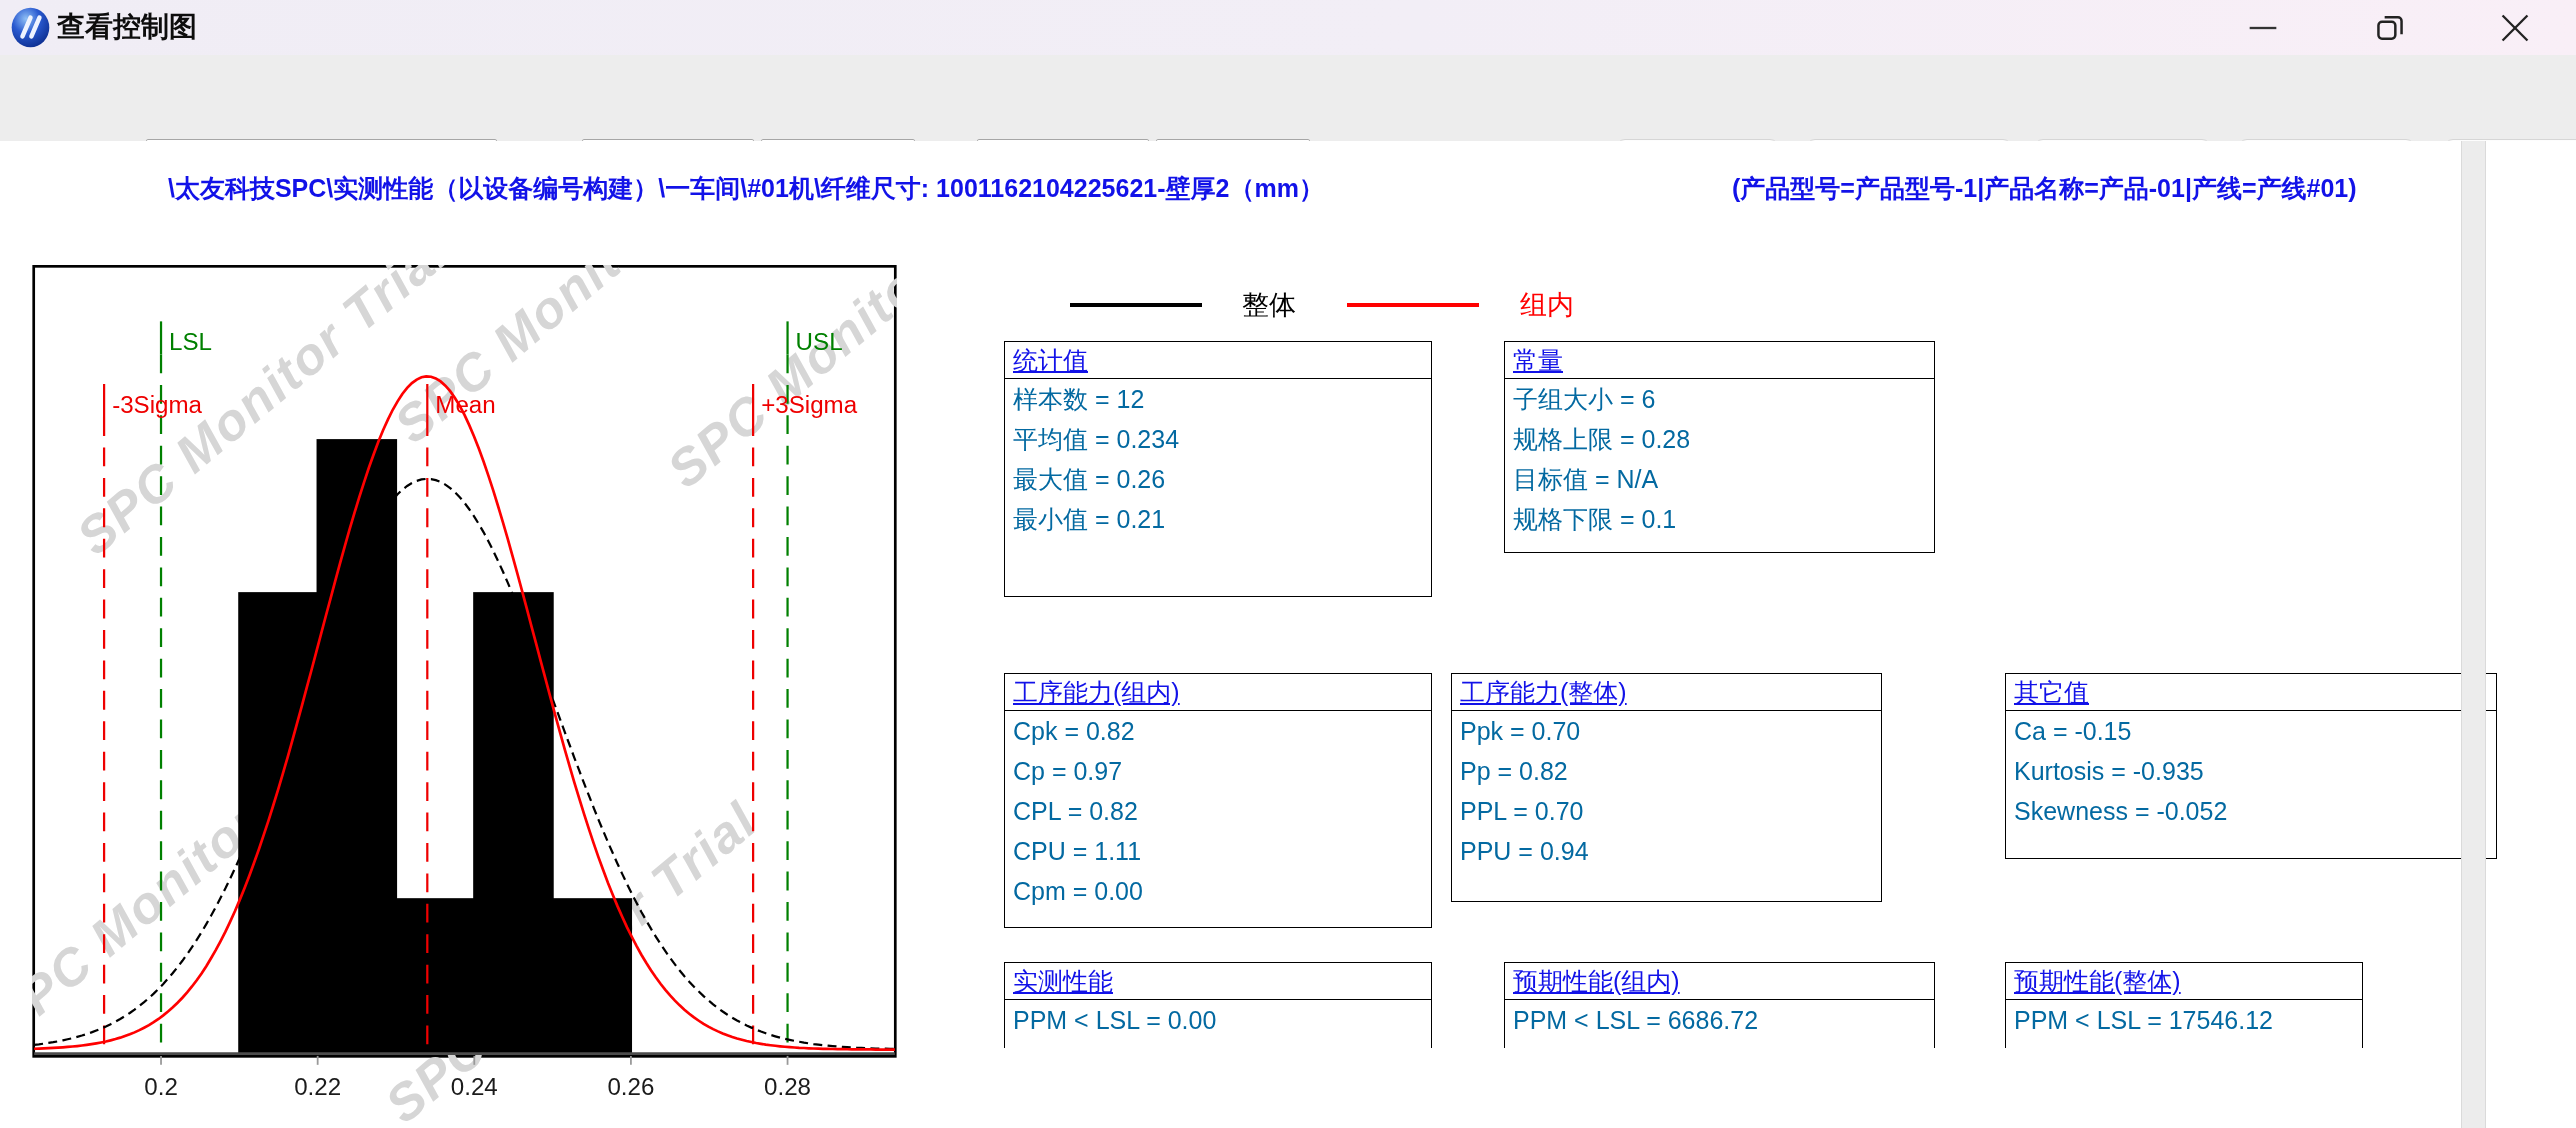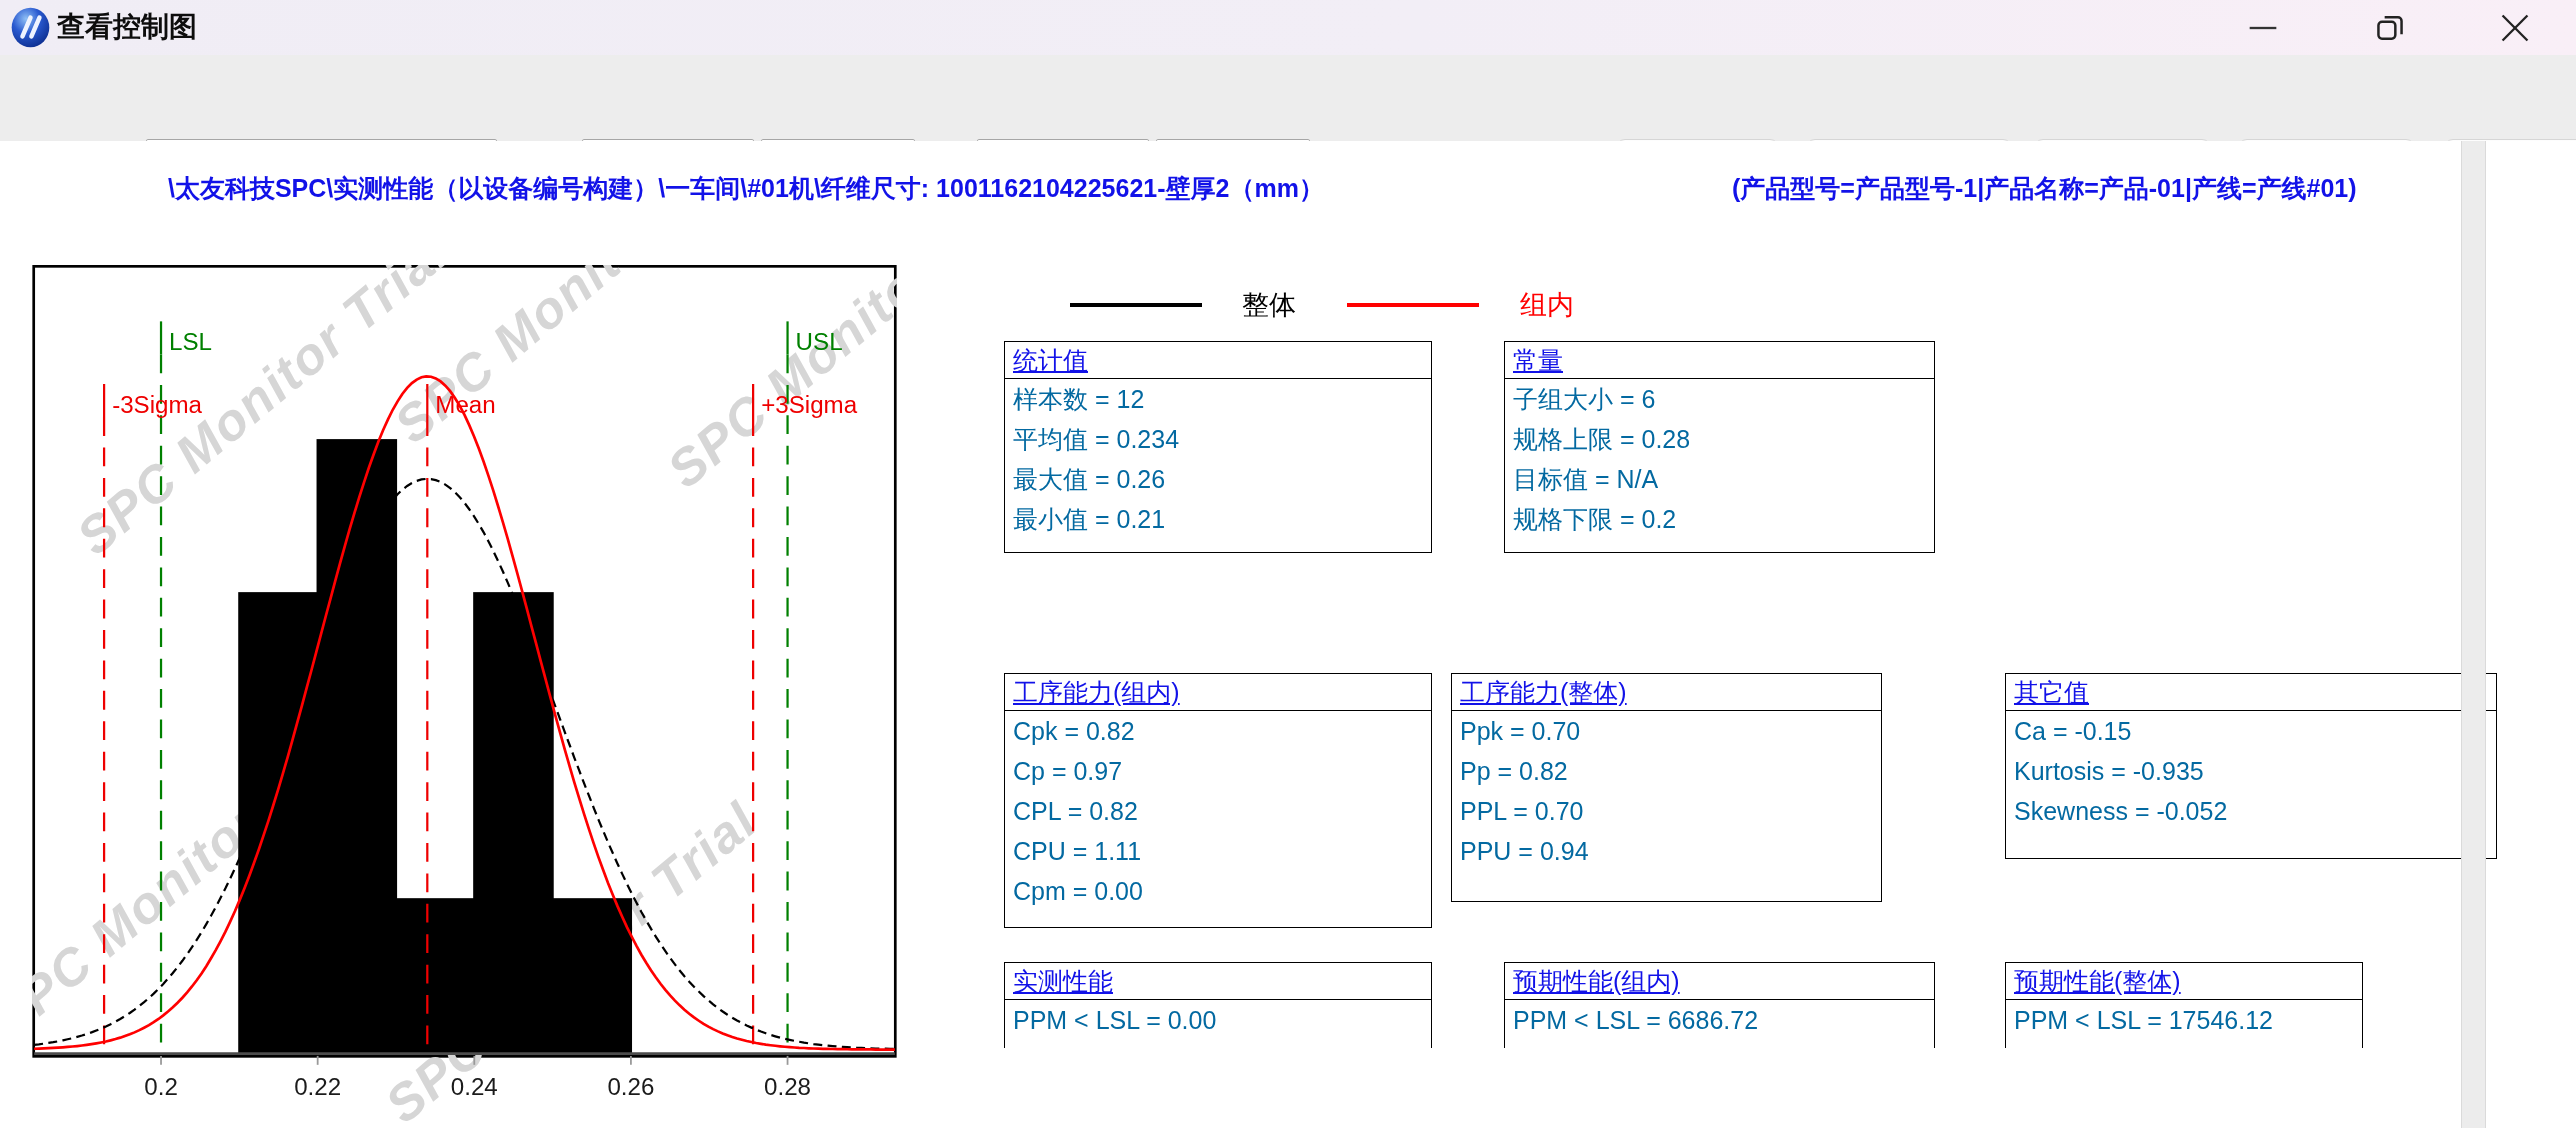--- a/index.html
+++ b/index.html
@@ -206,34 +206,34 @@
         <line x1="844.078252957234" y1="884" x2="844.078252957234" y2="894" stroke="#999" stroke-width="2"></line>
         <text x="844.078252957234" y="928" text-anchor="middle" font-size="27" fill="#1b1b1b">0.28</text>
       </svg>
   </div>
 
   <div class="legend-line" style="left: 1070px; background: rgb(0, 0, 0);"></div>
   <div class="legend-label" style="left: 1242px; color: rgb(0, 0, 0);">整体</div>
   <div class="legend-line" style="left: 1347px; background: rgb(255, 0, 0);"></div>
   <div class="legend-label" style="left: 1520px; color: rgb(255, 0, 0);">组内</div>
 
-  <div class="panel" style="left:1004px;top:200px;width:428px;height:212px">
+  <div class="panel" style="left:1004px;top:200px;width:428px;height:256px">
     <div class="ptitle">统计值</div>
     <div class="prow">样本数 = 12</div>
     <div class="prow">平均值 = 0.234</div>
     <div class="prow">最大值 = 0.26</div>
     <div class="prow">最小值 = 0.21</div>
   </div>
 
   <div class="panel" style="left:1504px;top:200px;width:431px;height:212px">
     <div class="ptitle">常量</div>
     <div class="prow">子组大小 = 6</div>
     <div class="prow">规格上限 = 0.28</div>
     <div class="prow">目标值 = N/A</div>
-    <div class="prow">规格下限 = 0.2</div>
+    <div class="prow">规格下限 = 0.1</div>
   </div>
 
 
   <div class="panel" style="left:1004px;top:532px;width:428px;height:255px">
     <div class="ptitle">工序能力(组内)</div>
     <div class="prow">Cpk = 0.82</div>
     <div class="prow">Cp = 0.97</div>
     <div class="prow">CPL = 0.82</div>
     <div class="prow">CPU = 1.11</div>
     <div class="prow">Cpm = 0.00</div>

